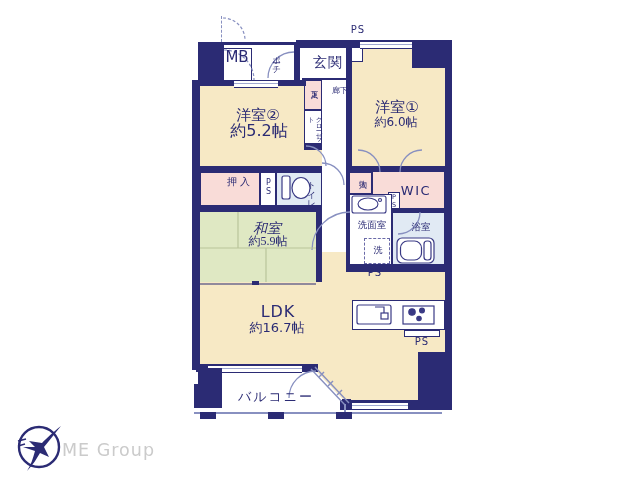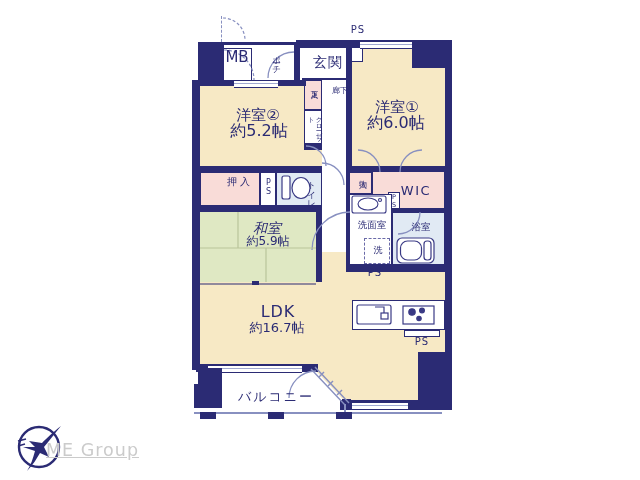--- a/index.html
+++ b/index.html
@@ -157,27 +157,27 @@
     </g>
     <g stroke="#3a3a85" stroke-width="1.2" fill="#ffffff">
       <rect x="403" y="306" width="31" height="18"></rect>
       <circle cx="412" cy="312" r="3.2" fill="#3a3a85"></circle>
       <circle cx="422" cy="310.5" r="2.4" fill="#3a3a85"></circle>
       <circle cx="419" cy="318.5" r="2.2" fill="#3a3a85"></circle>
     </g>
   </svg>
 
   <div class="lbl" style="left:397px;top:108px;font-size:15px;">洋室①</div>
-  <div class="lbl" style="left:396px;top:123px;font-size:16px;">約6.0帖</div>
+  <div class="lbl" style="left:396px;top:123px;font-size:12px;">約6.0帖</div>
 
   <div class="lbl" style="left:258px;top:116px;font-size:15px;">洋室②</div>
   <div class="lbl" style="left:259px;top:131px;font-size:16px;">約5.2帖</div>
 
   <div class="lbl" style="left:267px;top:228px;font-size:14px;font-style:italic;">和室</div>
-  <div class="lbl" style="left:268px;top:242px;font-size:12px;">約5.9帖</div>
+  <div class="lbl" style="left:268px;top:242px;font-size:12px;font-family:Liberation Serif, serif;">約5.9帖</div>
 
   <div class="lbl" style="left:278px;top:312px;font-size:16px;letter-spacing:1px;">LDK</div>
   <div class="lbl" style="left:277px;top:328px;font-size:13px;">約16.7帖</div>
 
   <div class="lbl" style="left:276px;top:397px;font-size:13px;letter-spacing:2px;">バルコニー</div>
 
   <div class="lbl" style="left:328px;top:62px;font-size:14px;letter-spacing:1px;">玄関</div>
   <div class="lbl" style="left:340px;top:91px;font-size:8px;">廊下</div>
   <div class="lbl" style="left:237px;top:58px;font-size:15px;">MB</div>
   <div class="lbl" style="left:240px;top:182px;font-size:10px;letter-spacing:3px;">押入</div>
@@ -198,15 +198,15 @@
   <div class="vlbl" style="left:306px;top:175px;font-size:8.5px;">トイレ</div>
   <div class="vlbl" style="left:356px;top:174px;font-size:8px;">物入</div>
 
 
   <svg class="layer" style="left:12px;top:420px;" width="52" height="54" viewBox="0 0 52 54">
     <circle cx="27" cy="27" r="20" fill="none" stroke="#2b2b74" stroke-width="2.4"></circle>
     <path d="M 49 6 C 41 12 34 19 30 23 L 17 21 L 23 27 L 11 27 L 23 31 C 21 38 19 45 15 51 C 21 45 25 38 28 33 L 37 37 L 32 27 C 37 21 43 13 49 6 Z" fill="#2b2b74"></path>
     <line x1="6" y1="21" x2="14" y2="19" stroke="#2b2b74" stroke-width="1.5"></line>
     <line x1="6" y1="26" x2="13" y2="24" stroke="#2b2b74" stroke-width="1.5"></line>
   </svg>
-  <div class="logo-text" style="left:46px;top:440px;font-size:17.5px;text-decoration:underline;">ME Group</div>
+  <div class="logo-text" style="left:62px;top:440px;font-size:17.5px;">ME Group</div>
 
 </div>
 
 </body></html>

